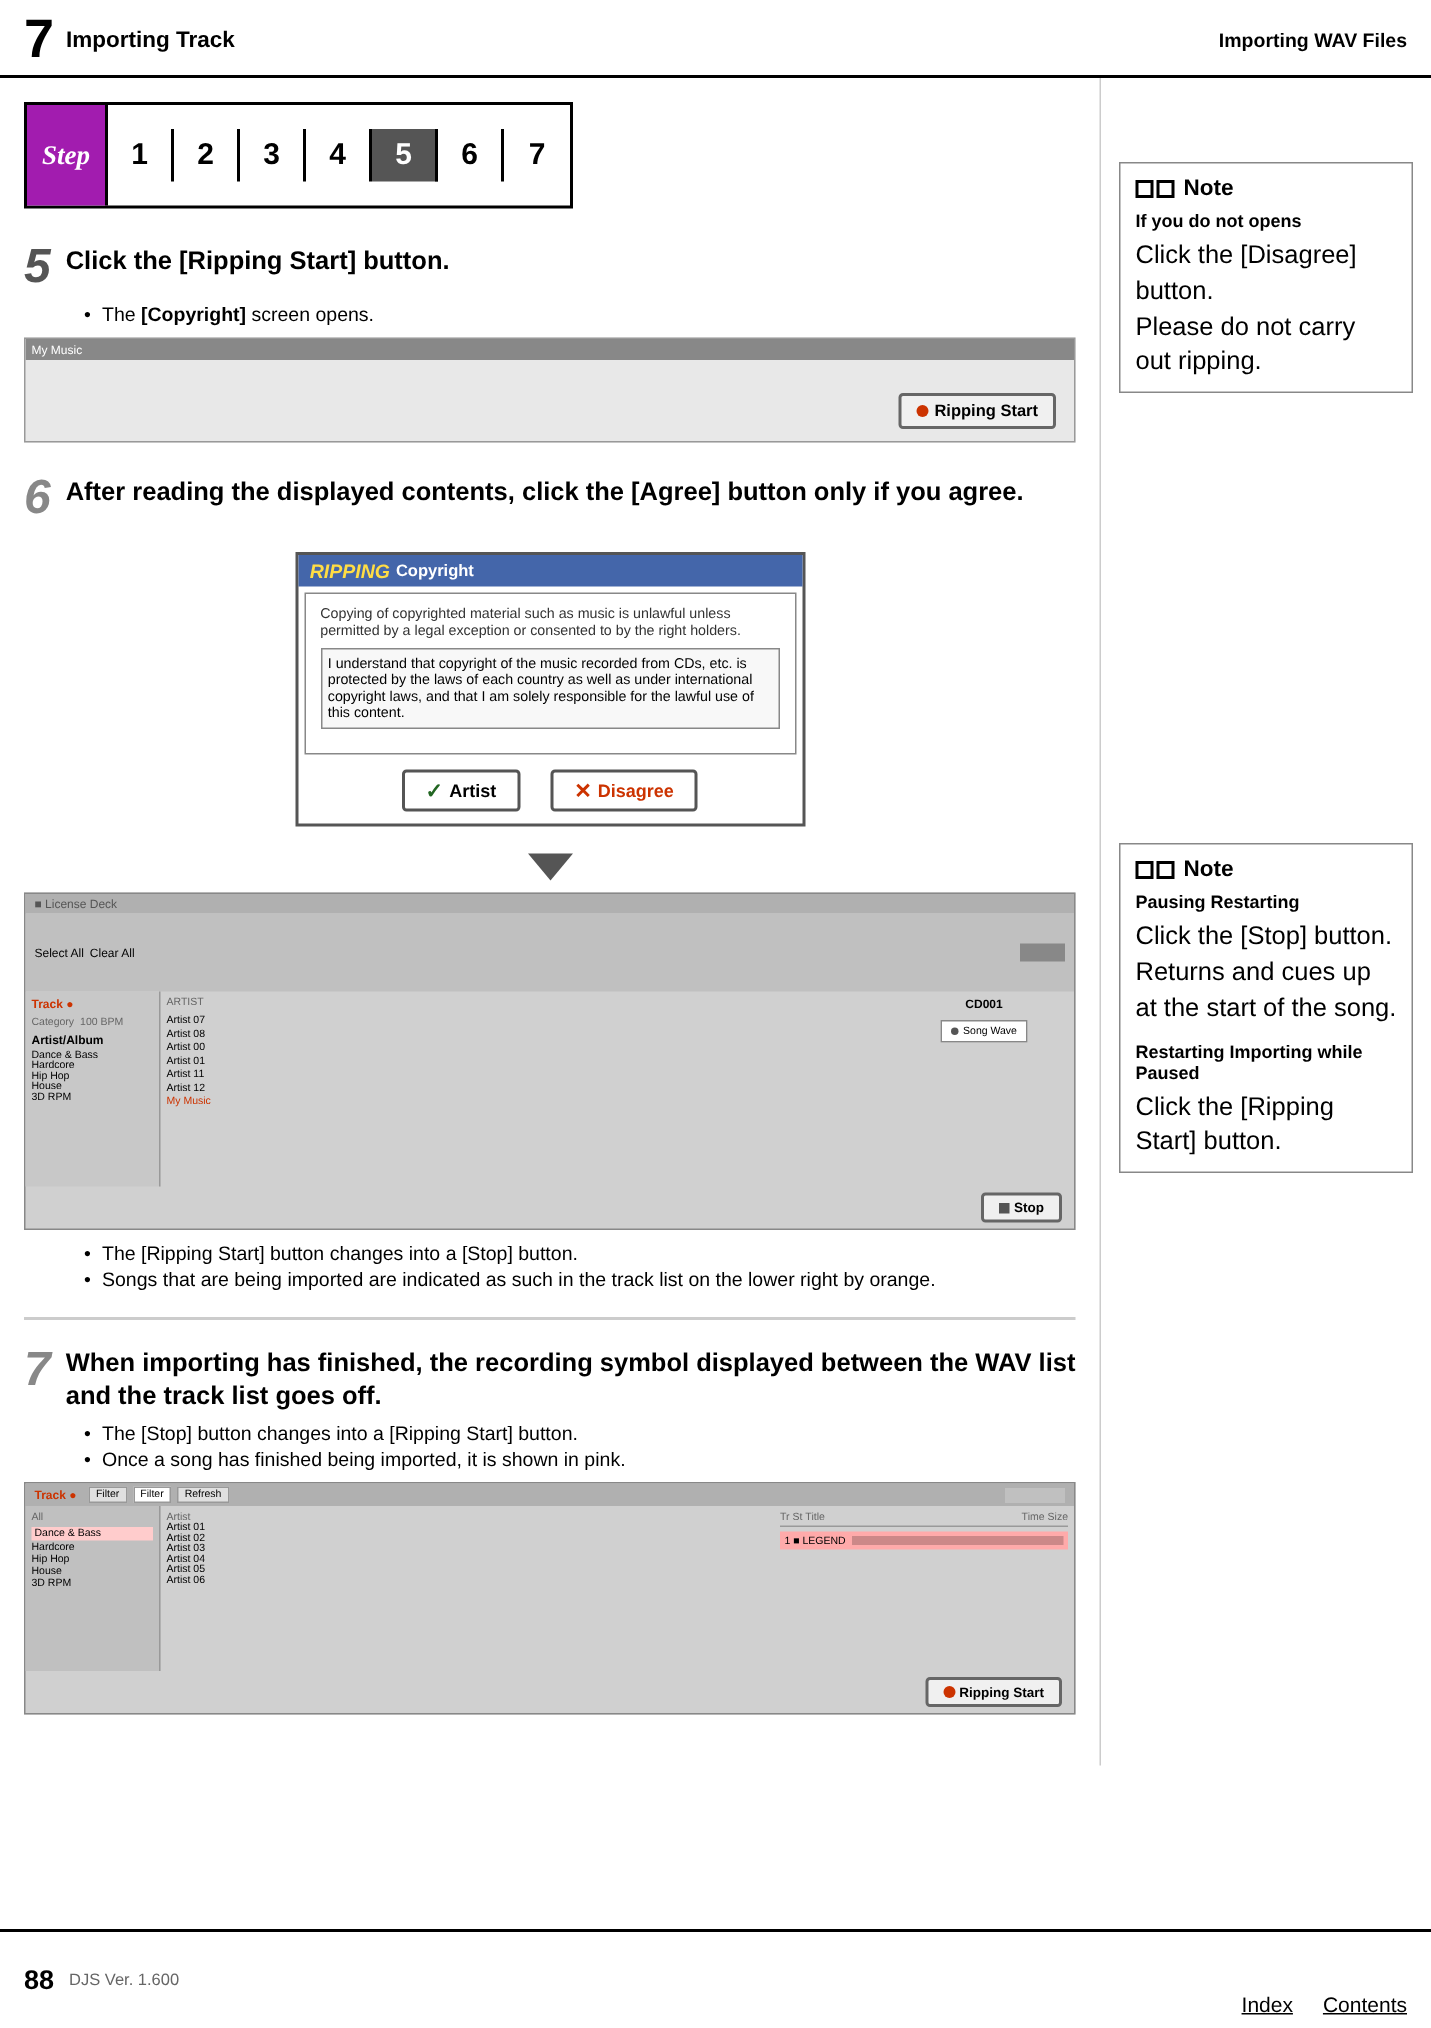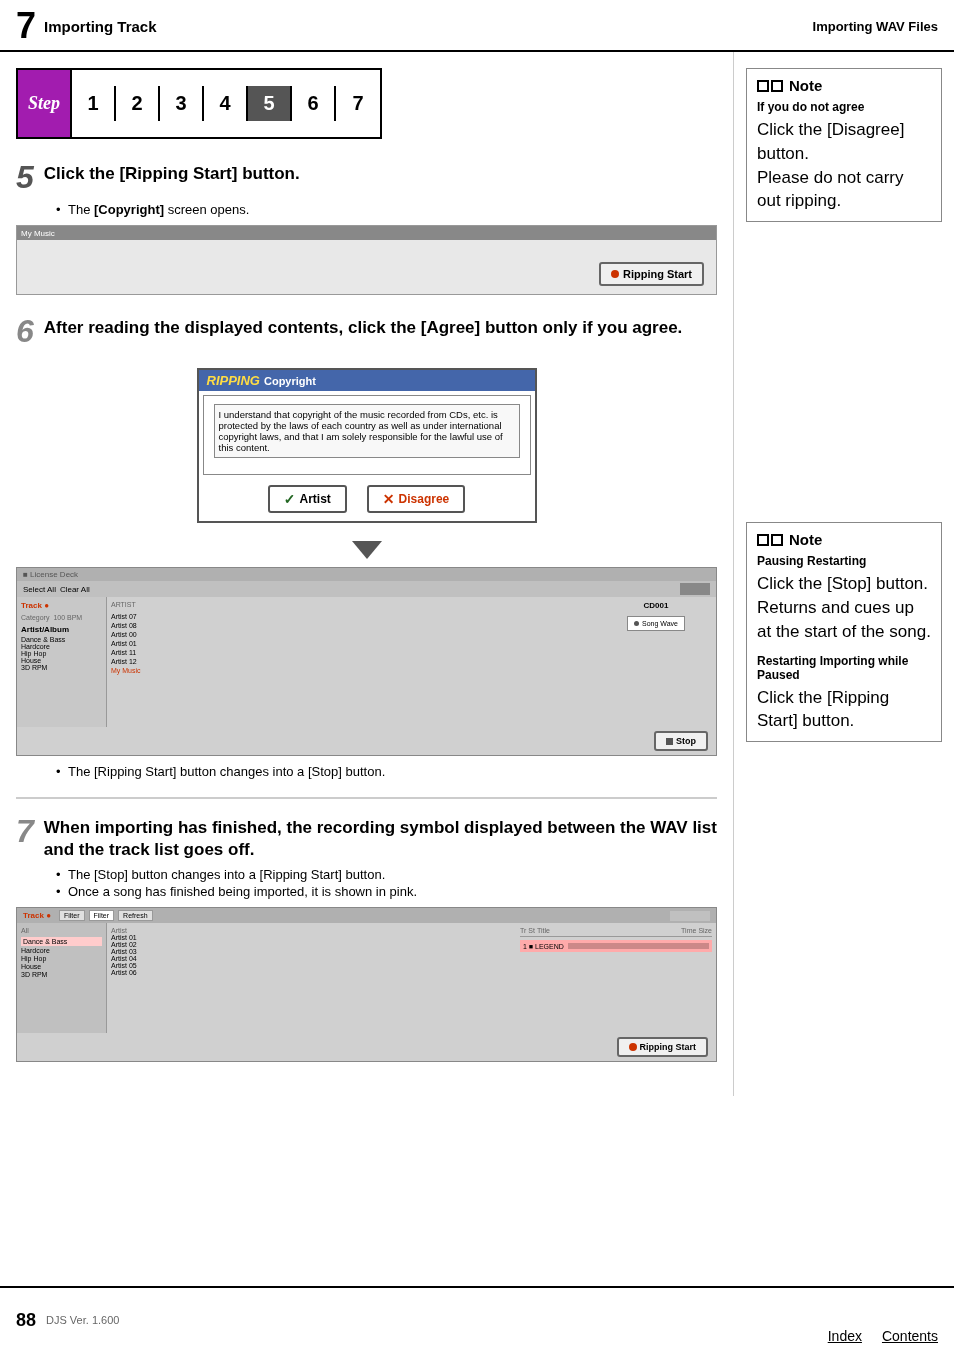--- a/index.html
+++ b/index.html
@@ -53,20 +53,21 @@
     .left-content {
       flex: 1;
       padding: 16px 16px 16px 16px;
       border-right: 1px solid #ccc;
     }
 
     
     .right-sidebar {
       width: 220px;
       padding: 16px 12px;
+      margin-top: 40px;
     }
 
     
     .step-indicator {
       display: flex;
       align-items: center;
       gap: 0;
       margin-bottom: 20px;
       border: 2px solid #000;
       width: fit-content;
@@ -251,21 +252,21 @@
       display: flex;
       align-items: center;
       padding: 2px 6px;
       gap: 4px;
       font-size: 8px;
     }
     .tl-nav {
       background: #c0c0c0;
       display: flex;
       align-items: center;
-      padding: 2px 6px;
+      padding: 20px 6px;
       gap: 4px;
     }
     .tl-body {
       display: flex;
       height: 130px;
     }
     .tl-sidebar {
       width: 90px;
       background: #c8c8c8;
       padding: 4px;
@@ -572,20 +573,21 @@
         <span class="step-text">After reading the displayed contents, click the [Agree] button only if you agree.</span>
       </div>
 
       <div style="display:flex; justify-content:flex-start; margin: 8px 0;">
         <div class="copyright-dialog">
           <div class="dialog-titlebar">
             <span class="dialog-title-text">RIPPING</span>
             <span style="color:#fff; font-size:11px;">Copyright</span>
           </div>
           <div class="dialog-body">
+            <div class="dialog-text1">Copying of copyrighted material such as music is unlawful unless permitted by a legal exception or consented to by the right holders.</div>
             <div class="dialog-text2">I understand that copyright of the music recorded from CDs, etc. is protected by the laws of each country as well as under international copyright laws, and that I am solely responsible for the lawful use of this content.</div>
           </div>
           <div class="dialog-buttons">
             <div class="dialog-btn agree">
               <span style="color:#226622; font-size:14px;">✓</span>
               <span>Artist</span>
             </div>
             <div class="dialog-btn disagree">
               <span style="color:#cc3300; font-size:14px;">✕</span>
               <span>Disagree</span>
@@ -648,20 +650,21 @@
         <div class="tl-footer">
           <div class="stop-btn">
             <div class="stop-dot"></div>
             <span>Stop</span>
           </div>
         </div>
       </div>
 
       <ul class="step-sub">
         <li>The [Ripping Start] button changes into a [Stop] button.</li>
+        <li>Songs that are being imported are indicated as such in the track list on the lower right by orange.</li>
       </ul>
     </div>
 
     <div class="divider"></div>
 
     <div class="step-section">
       <div class="step-heading">
         <span class="step-num-7">7</span>
         <span class="step-text">When importing has finished, the recording symbol displayed between the WAV list and the track list goes off.</span>
       </div>
@@ -728,21 +731,21 @@
   <div class="right-sidebar">
 
     <div class="note-box">
       <div class="note-title-row">
         <div class="note-icon-wrapper">
           <div class="note-icon-sq"></div>
           <div class="note-icon-sq"></div>
         </div>
         <span class="note-heading">Note</span>
       </div>
-      <div class="note-subheading">If you do not agree</div>
+      <div class="note-subheading">If you do not opens</div>
       <div class="note-text">
         Click the [Disagree] button.<br>Please do not carry out ripping.
       </div>
     </div>
 
     <div class="note-box" style="margin-top: 300px;">
       <div class="note-title-row">
         <div class="note-icon-wrapper">
           <div class="note-icon-sq"></div>
           <div class="note-icon-sq"></div>

